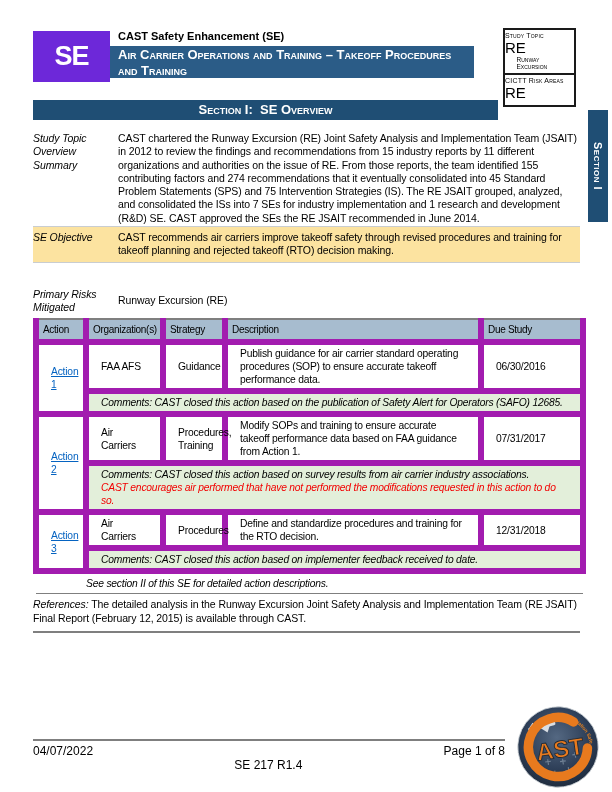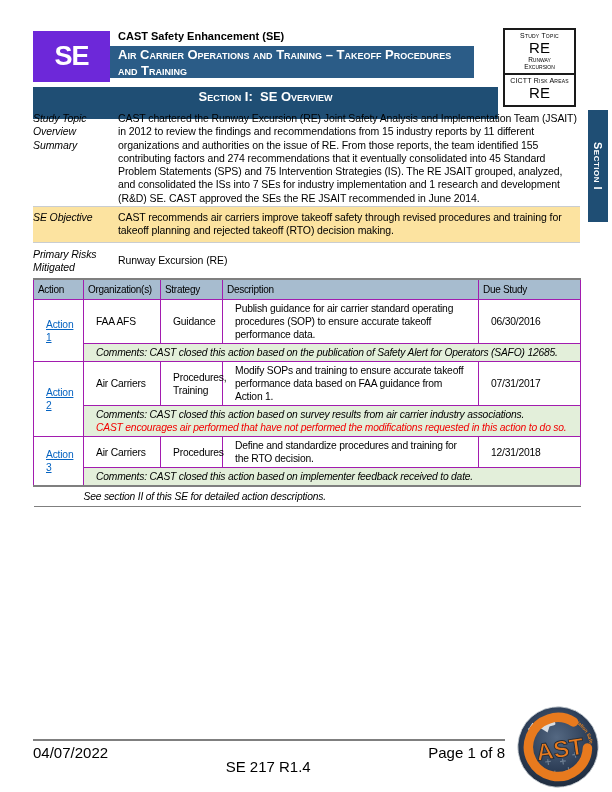--- a/index.html
+++ b/index.html
@@ -7,64 +7,64 @@
         font-family:"Liberation Sans",sans-serif;color:#000;overflow:hidden;}
   .abs{position:absolute;}
 
   
   .se-box{left:33px;top:31px;width:77px;height:51px;background:#6d28d9;color:#fff;
           font-weight:bold;font-size:27px;line-height:51px;text-align:center;letter-spacing:-1px;}
   .doc-type{left:118px;top:30px;font-size:11px;font-weight:bold;}
   .title-bar{left:110px;top:46px;width:364px;height:32px;background:#2B5C87;color:#fff;
              font-weight:bold;font-variant:small-caps;font-size:13px;line-height:15.5px;
              padding:1px 0 0 8px;box-sizing:border-box;}
-  .section-bar{left:33px;top:87px;width:465px;height:32px;background:#1F4E74;color:#fff;
+  .section-bar{left:33px;top:100px;width:465px;height:20px;background:#1F4E74;color:#fff;
                font-weight:bold;font-variant:small-caps;font-size:13px;line-height:20px;
                text-align:center;white-space:pre;}
   .topic-box{left:503px;top:28px;width:73px;height:79px;border:2px solid #1a1a1a;
-             box-sizing:border-box;text-align:center;background:#fff;}
+             box-sizing:border-box;background:#fff;}
   .tb-top{height:45px;border-bottom:2px solid #1a1a1a;padding-top:2px;box-sizing:border-box;}
   .tb-label{font-size:7px;font-variant:small-caps;letter-spacing:.2px;line-height:8px;white-space:nowrap;}
   .tb-code{font-size:15px;line-height:15px;}
   .tb-sub{font-size:6.5px;font-variant:small-caps;line-height:7px;width:46px;margin:1px auto 0;}
   .tb-bottom{padding-top:2px;}
   .side-tab{left:588px;top:110px;width:20px;height:112px;background:#1F4E74;color:#fff;
             writing-mode:vertical-rl;text-align:center;font-variant:small-caps;font-weight:bold;
             font-size:11px;line-height:20px;letter-spacing:.5px;}
 
   
   .content{left:33px;top:112px;width:547px;font-size:10.5px;line-height:13.3px;letter-spacing:-.1px;}
-  .frow{display:flex;}
+  .frow{display:flex;margin-top:20px;}
   .row-label{width:68px;margin-right:17px;flex:none;font-style:italic;}
   .overview-text{width:462px;}
   .objective{background:#FCE3A0;border-top:1px solid #C9CDD1;border-bottom:1px solid #C9CDD1;
              padding:4px 0;margin-top:1px;}
   .risks{padding:5px 0 4px;align-items:center;}
 
   table.actions{width:547px;border-collapse:collapse;table-layout:fixed;font-size:10.3px;
                 line-height:13px;letter-spacing:-.2px;}
-  table.actions th,table.actions td{border:1px solid #a21caf;padding:2px 12px;vertical-align:middle;
+  table.actions th,table.actions td{border:6px solid #a21caf;padding:2px 12px;vertical-align:middle;
                 text-align:left;font-weight:normal;}
   table.actions thead th{background:#A7BCCF;font-size:10px;letter-spacing:-.3px;white-space:nowrap;
                 padding:3px 4px;border-top:2px solid #7F7F7F;}
   th.action-h{text-align:center;}
   th.due-h{text-align:right;padding-right:8px;}
   td.action-cell{text-align:center;}
   td.action-cell a{color:#0563C1;text-decoration:underline;cursor:pointer;}
   td.due{text-align:center;}
   td.comments-cell{background:#E3EFDA;font-style:italic;}
   .comment-extra{color:#F20000;}
   tr.footnote-row td{border-left:none;border-right:none;border-top:2px solid #7F7F7F;
                      border-bottom:1px solid #7F7F7F;font-style:italic;padding:3px 0 3px 50px;}
   .references{width:547px;padding:4px 0 6px;border-bottom:2px solid #7F7F7F;}
   .ref-label{font-style:italic;}
 
   
   .footer-text{left:33px;top:739px;width:472px;border-top:2px solid #7F7F7F;padding-top:3px;
-               display:flex;font-size:15px;}
+               display:flex;font-size:12px;}
   .footer-text .mid{flex:1;text-align:center;margin-top:14px;}
   .logo-wrap{left:516px;top:706px;width:84px;height:82px;}
 </style>
 </head>
 <body>
 
 <div class="page">
 
   <div class="abs se-box">SE 217</div>
   <div class="abs doc-type">CAST Safety Enhancement (SE)</div>
@@ -162,20 +162,24 @@
         <tr>
           <td colspan="4" class="comments-cell">Comments:  CAST closed this action based on implementer feedback received to date.</td>
         </tr>
 
         <tr class="footnote-row">
           <td colspan="5">See section II of this SE for detailed action descriptions.</td>
         </tr>
       </tbody>
     </table>
 
+    <div class="references">
+      <span class="ref-label">References:</span>
+      <span>The detailed analysis in the Runway Excursion Joint Safety Analysis and Implementation Team (RE JSAIT) Final Report (February 12, 2015) is available through CAST.</span>
+    </div>
   </div>
 
   <div class="abs footer-text">
     <span>04/07/2022</span>
     <span class="mid">SE 217 R1.4</span>
     <span>Page 1 of 8</span>
   </div>
 
   <div class="abs logo-wrap">
     <svg width="84" height="82" viewBox="0 0 100 100" style="transform:rotate(-8deg)">

